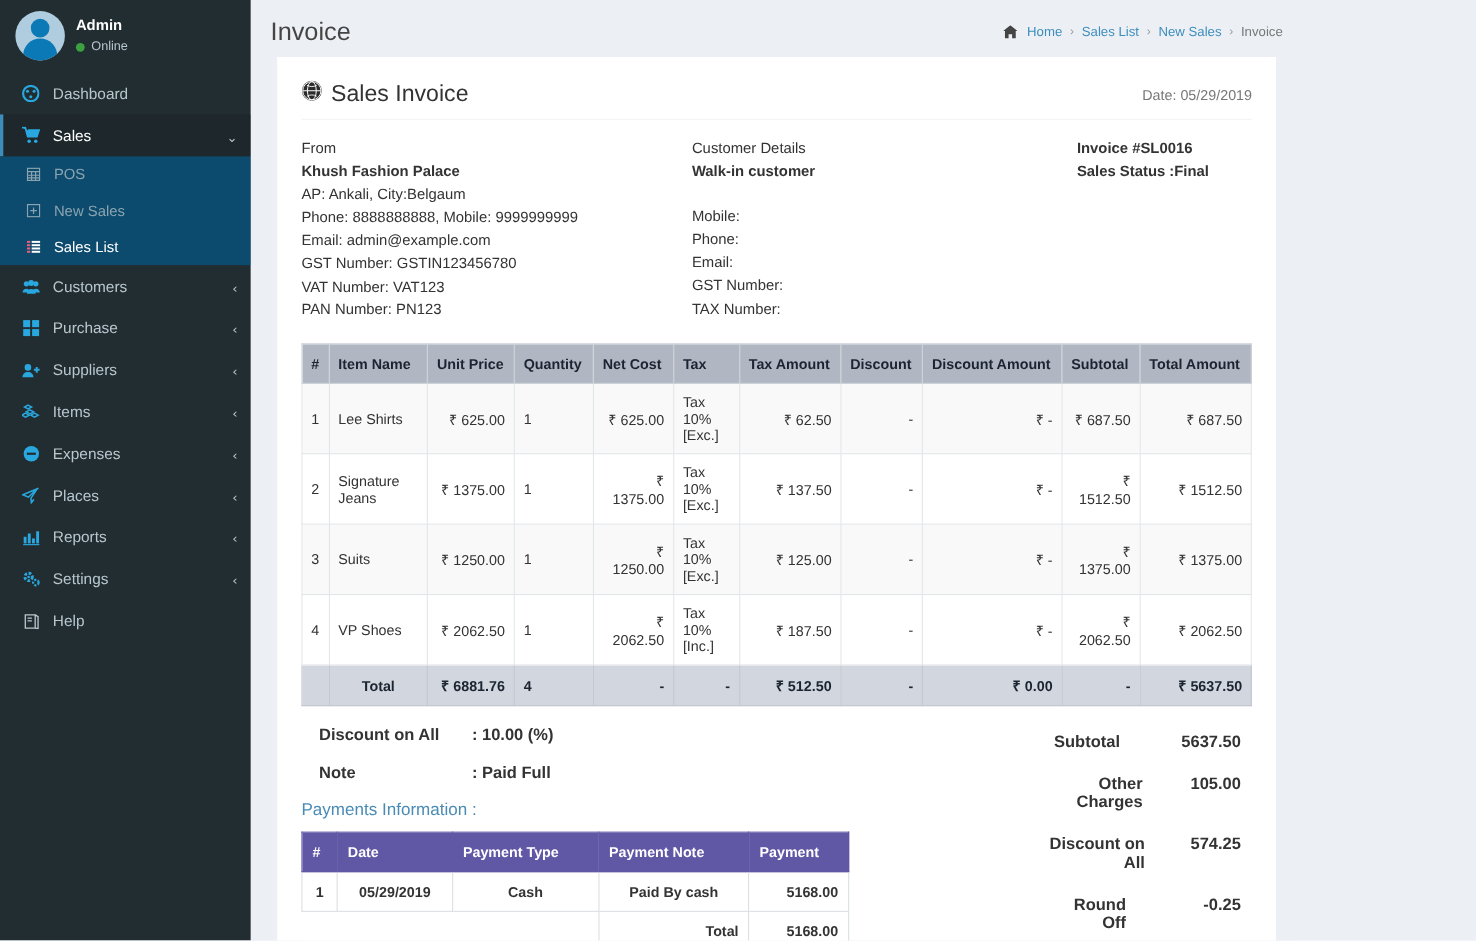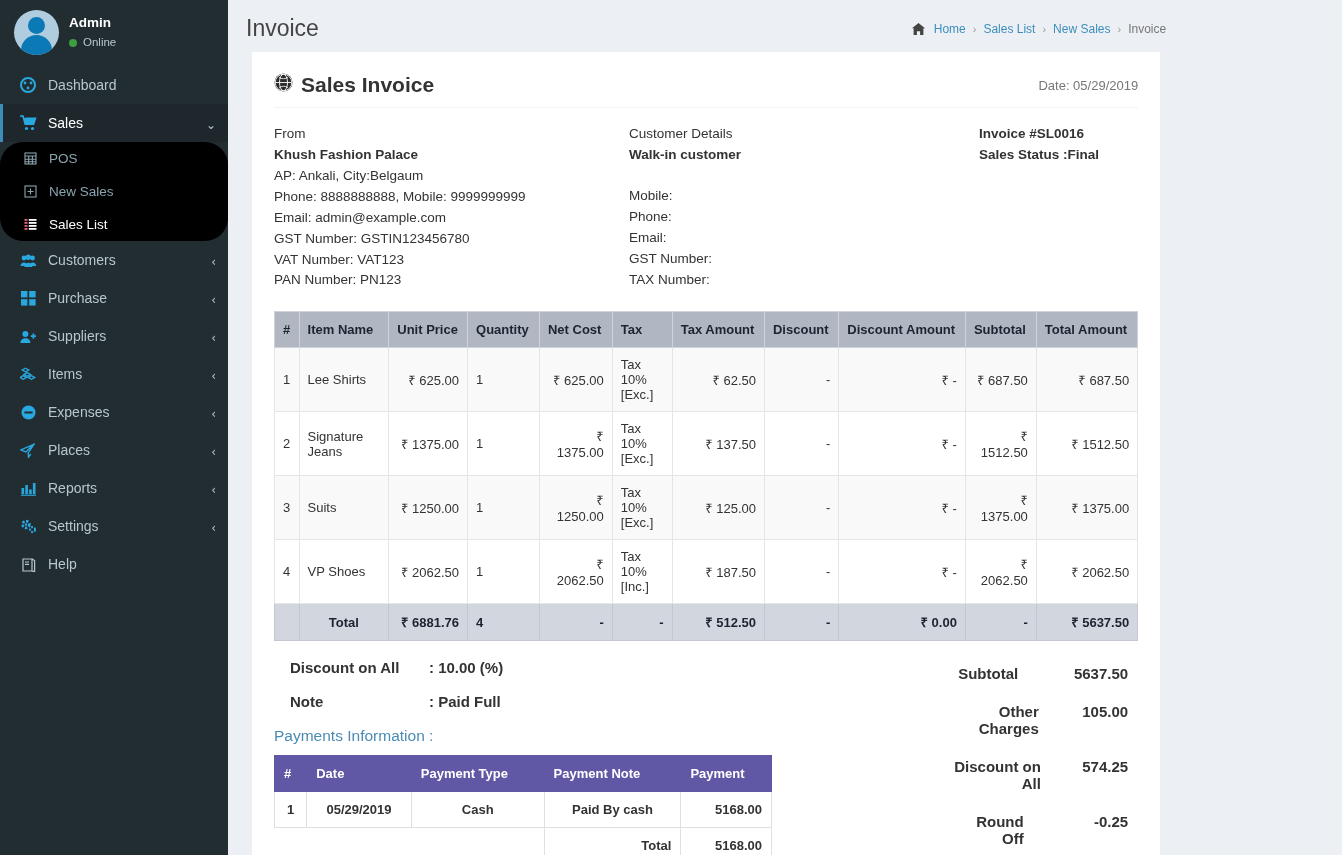--- a/index.html
+++ b/index.html
@@ -59,21 +59,21 @@
   .menu .ic {
     width: 22px; margin-right: 9px; color: #29a8e0;
     display: inline-flex; align-items: center; justify-content: center;
     flex-shrink: 0;
   }
   .menu .ic svg { display: block; }
   .arrow {
     margin-left: auto; font-size: 12px; color: #b8c7ce;
     font-family: "DejaVu Sans", sans-serif; line-height: 1;
   }
-  .submenu { list-style: none; background: #000000; border-radius: 23px; }
+  .submenu { list-style: none; background: #0c4a6e; }
   .submenu li a {
     display: flex; align-items: center;
     padding: 9px 12px 9px 20px;
     color: #8aa4af; font-size: 13.5px; text-decoration: none;
   }
   .submenu li.active a { color: #fff; }
   .submenu .sic {
     width: 20px; margin-right: 9px; display: inline-flex;
     align-items: center; justify-content: center; flex-shrink: 0;
   }
@@ -100,21 +100,21 @@
     margin: 0 18px 0 24px;
     border-top: 3px solid #fff;
     min-height: 790px;
     padding: 18px 22px 0 22px;
     position: relative;
   }
   .inv-head {
     display: flex; justify-content: space-between; align-items: flex-end;
     padding-bottom: 10px; border-bottom: 1px solid #f4f4f4;
   }
-  .inv-title { font-size: 21px; color: #333; font-weight: bold; display: flex; align-items: flex-end; gap: 8px; }
+  .inv-title { font-size: 21px; color: #333; font-weight: normal; display: flex; align-items: flex-end; gap: 8px; }
   .inv-date { font-size: 13px; color: #777; padding-bottom: 4px; }
 
   .addr-row { display: flex; padding: 16px 0 6px 0; font-size: 13.5px; color: #333; }
   .addr-col { line-height: 1.55; }
   .addr-col.from { width: 355px; }
   .addr-col.cust { width: 350px; }
   .addr-col.meta { flex: 1; }
   .addr-label { color: #333; }
   .addr-strong { font-weight: bold; color: #333; }
   .blank-line { height: 20px; }

